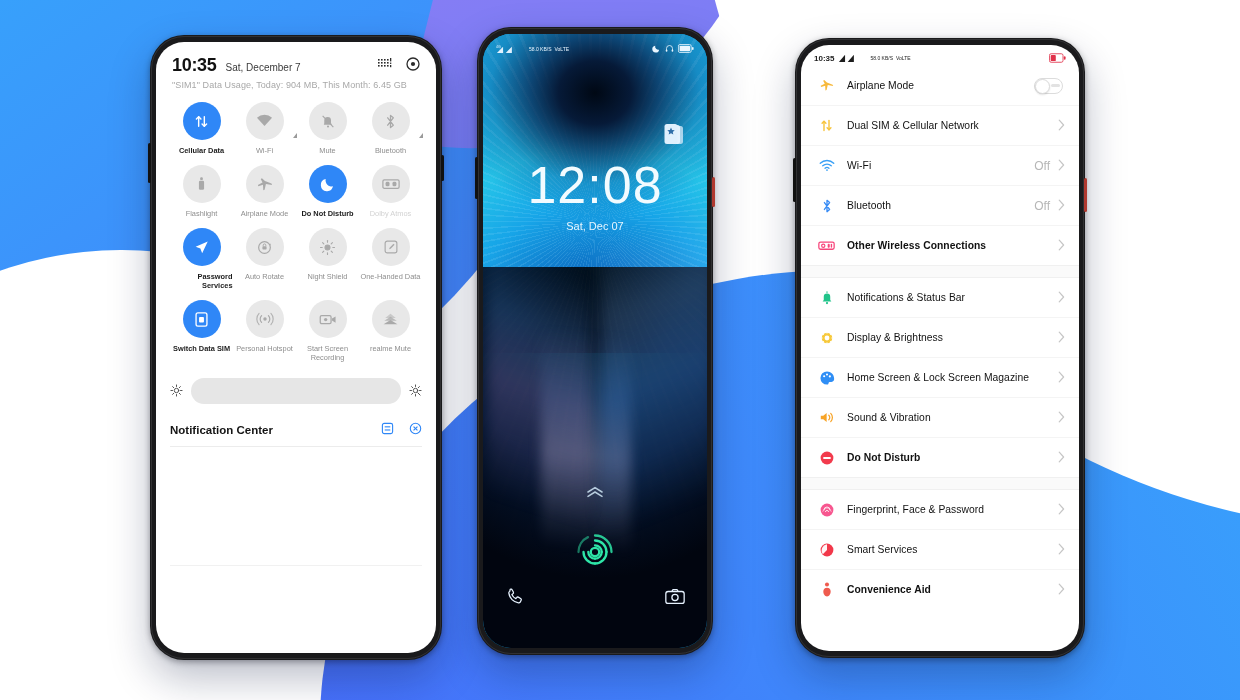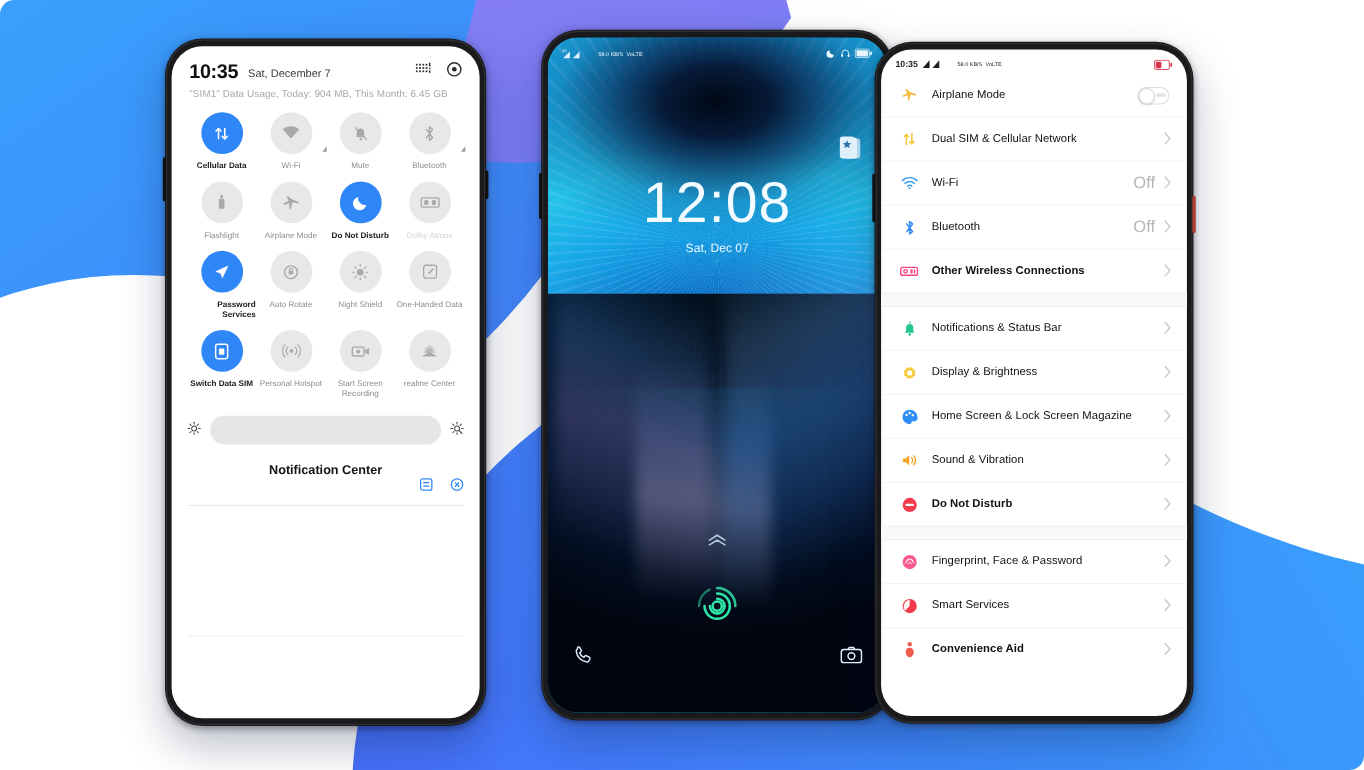--- a/index.html
+++ b/index.html
@@ -1,21 +1,21 @@
 <!DOCTYPE html>
 <html><head>
 <meta charset="utf-8">
 <style>
   html,body{margin:0;padding:0;}
   body{
     width:1240px;height:700px;overflow:hidden;position:relative;
     font-family:"Liberation Sans", sans-serif;
     background:#ffffff;
   }
-  .stage{position:absolute;inset:0;overflow:hidden;border-radius:13px;}
+  .stage{position:absolute;inset:0;overflow:hidden;}
 
   
   .bg-base{position:absolute;inset:0;background:#ffffff;}
   .bg-blue-tl{
     position:absolute;left:-40px;top:-60px;width:640px;height:560px;
     background:linear-gradient(145deg,#36a4fb 0%,#3f8cfb 55%,#4f79fb 100%);
     border-bottom-right-radius:100% 100%;
     border-bottom-left-radius:0 0;
   }
   .bg-white-blob{
@@ -84,28 +84,28 @@
     position:absolute;right:-13px;bottom:2px;width:0;height:0;
     border-left:4px solid transparent;border-bottom:5px solid #9a9a9a;
   }
 
   .p1-bright{margin:16px 14px 0 14px;display:flex;align-items:center;gap:8px;}
   .p1-bright .bar{
     flex:1;height:26px;border-radius:13px;background:#e6e6e6;
   }
   .p1-noti{
     margin:18px 14px 0 14px;display:flex;align-items:center;
-    padding-bottom:9px;border-bottom:1px solid #ececec;flex-direction:column;
+    padding-bottom:9px;border-bottom:1px solid #ececec;
   }
   .p1-noti .t{font-size:11.5px;font-weight:700;color:#141414;}
   .p1-noti .acts{margin-left:auto;display:flex;align-items:center;gap:15px;}
   .p1-divider{margin:0 14px;border-bottom:1px solid #f1f1f1;height:118px;}
 
   
-  #phone2{left:492px;top:27px;width:320px;height:628px;}
+  #phone2{left:477px;top:27px;width:236px;height:628px;}
   #p2screen{background:#06121f;}
   .wall{position:absolute;inset:0;overflow:hidden;background:#0a9de0;}
   .wall .sky{
     position:absolute;left:0;right:0;top:0;height:52%;
     background:
       radial-gradient(120% 90% at 50% 100%, #0c2c58 0%, #0e6fc4 28%, #17a5e8 52%, #25c3e8 72%, #1aa6de 100%);
   }
   .wall .core{
     position:absolute;left:50%;top:46%;transform:translate(-50%,-50%);
     width:180%;height:130%;
@@ -170,21 +170,21 @@
   }
   .p3-title .t{font-size:15px;font-weight:400;color:#111;}
   .p3-title .s{margin-left:auto;}
   .srow{
     display:flex;align-items:center;height:39px;padding:0 14px 0 16px;
     border-bottom:1px solid #f4f4f4;
   }
   .srow:last-child{border-bottom:none;}
   .srow .ic{width:19px;display:flex;align-items:center;justify-content:center;flex:0 0 19px;}
   .srow .nm{font-size:10.3px;color:#111;margin-left:11px;letter-spacing:.05px;}
-  .srow .val{margin-left:auto;font-size:15px;color:#b6b6b6;margin-right:8px;}
+  .srow .val{margin-left:auto;font-size:12px;color:#b6b6b6;margin-right:8px;}
   .srow .ch{color:#c6c6c6;font-size:12px;line-height:1;}
   .srow.noborder{border-bottom:none;font-weight:bold;}
   .sgap{height:11px;background:#fafafa;border-top:1px solid #f0f0f0;border-bottom:1px solid #f0f0f0;}
   .toggle{
     width:27px;height:14px;border-radius:8px;background:#fff;border:1px solid #dcdcdc;
     position:relative;margin-right:2px;
   }
   .toggle .kn{
     position:absolute;left:0px;top:0px;width:13px;height:13px;border-radius:50%;
     background:#fff;border:1px solid #dadada;box-shadow:0 1px 2px rgba(0,0,0,.12);
@@ -398,21 +398,21 @@
             <div class="lbl">Start Screen Recording</div>
           </div>
           <div class="tile ">
             <div class="bub">
               <svg width="17" height="15" viewBox="0 0 18 16">
                 <path d="M9 1.8l5.6 4.6H3.4z" fill="#a9a9a9" opacity=".5"></path>
                 <path d="M9 5l6.6 4.2H2.4z" fill="#a9a9a9" opacity=".75"></path>
                 <path d="M9 8.4l7.4 4.6H1.6z" fill="#a9a9a9"></path>
               </svg>
             </div>
-            <div class="lbl">realme Center</div>
+            <div class="lbl">realme Mute</div>
           </div>
         </div>
 
       <div class="p1-bright">
         <span>
           <svg width="13" height="13" viewBox="0 0 14 14">
               <g stroke="#4a4a4a" stroke-width="1" stroke-linecap="round">
                 <circle cx="7" cy="7" r="2.4" fill="none"></circle>
                 <line x1="7" y1="1" x2="7" y2="2.7"></line>
                 <line x1="7" y1="11.3" x2="7" y2="13"></line>

